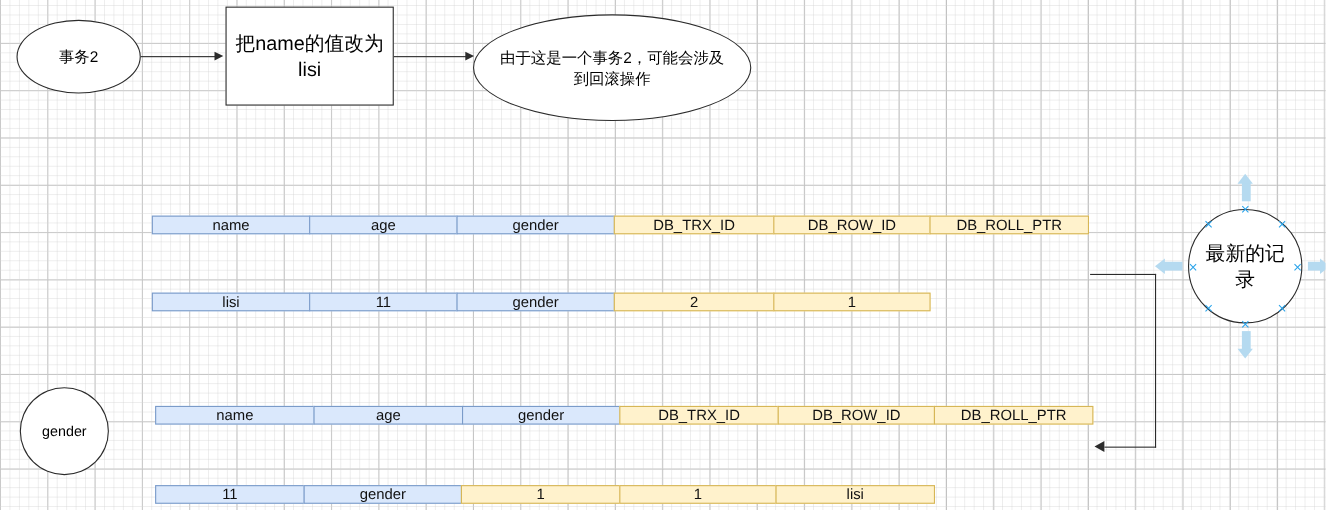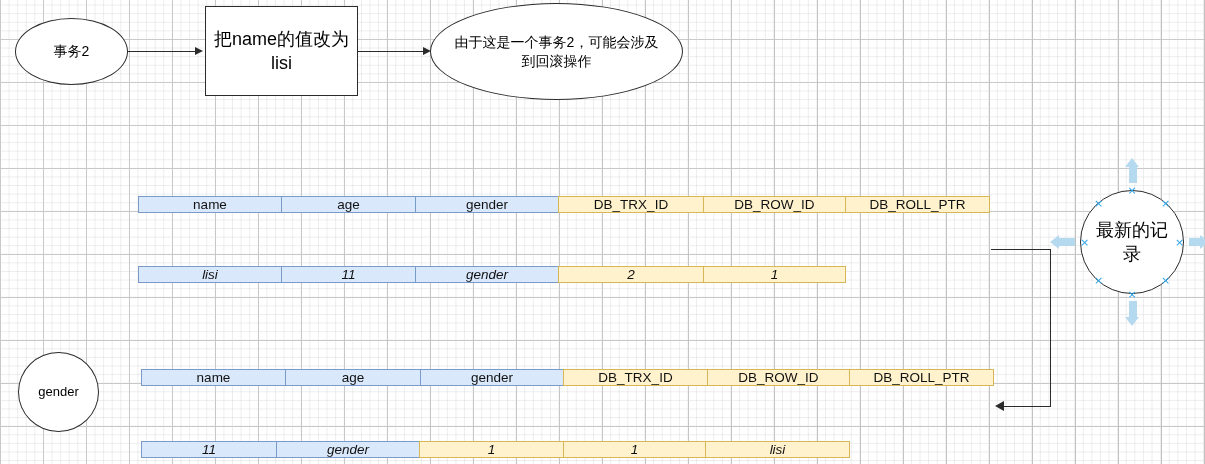--- a/index.html
+++ b/index.html
@@ -41,21 +41,21 @@
   .trow{display:flex;flex:1 1 auto;align-items:flex-end;}
   .cell{
     box-sizing:border-box;
     display:flex;align-items:center;justify-content:center;
     font-size:13.5px;color:#111;white-space:nowrap;
   }
   .cell.blue{background:#dae8fc;border:1px solid #7a9bc9;}
   .cell.yellow{background:#fff2cc;border:1px solid #d6b656;}
   
   .trow .cell + .cell{margin-left:-1px;margin-top:24px;}
-  .trow + .trow{margin-top:-1px;font-style:italic;}
+  .trow + .trow{margin-top:-1px;}
 
   
   .hline{position:absolute;height:0;border-top:1.4px solid #2b2b2b;}
   .vline{position:absolute;width:0;border-left:1.4px solid #2b2b2b;}
   .arrow-r{
     position:absolute;width:0;height:0;
     border-left:8px solid #2b2b2b;
     border-top:4.5px solid transparent;
     border-bottom:4.5px solid transparent;
   }
@@ -88,21 +88,21 @@
   <div class="hline" style="left:128px;top:51px;width:68px;"></div>
   <div class="arrow-r" style="left:195px;top:46.5px;"></div>
 
   <div class="shape rect" style="left:205px;top:6px;width:153px;height:90px;font-size:18px;">
     <span>把name的值改为lisi</span>
   </div>
 
   <div class="hline" style="left:358px;top:51px;width:66px;"></div>
   <div class="arrow-r" style="left:423px;top:46.5px;"></div>
 
-  <div class="shape ellipse" style="left:430px;top:3px;width:253px;height:97px;font-size:14px;padding:0 22px;">
+  <div class="shape ellipse" style="left:430px;top:13px;width:253px;height:97px;font-size:14px;padding:0 22px;">
     <span>由于这是一个事务2，可能会涉及到回滚操作</span>
   </div>
 
   <div class="tbl" style="left:138px;top:141px;width:854px;height:142px;">
     <div class="trow">
       <div class="cell blue" style="width:144px;">name</div>
       <div class="cell blue" style="width:135px;">age</div>
       <div class="cell blue" style="width:144px;">gender</div>
       <div class="cell yellow" style="width:146px;">DB_TRX_ID</div>
       <div class="cell yellow" style="width:143px;">DB_ROW_ID</div>

